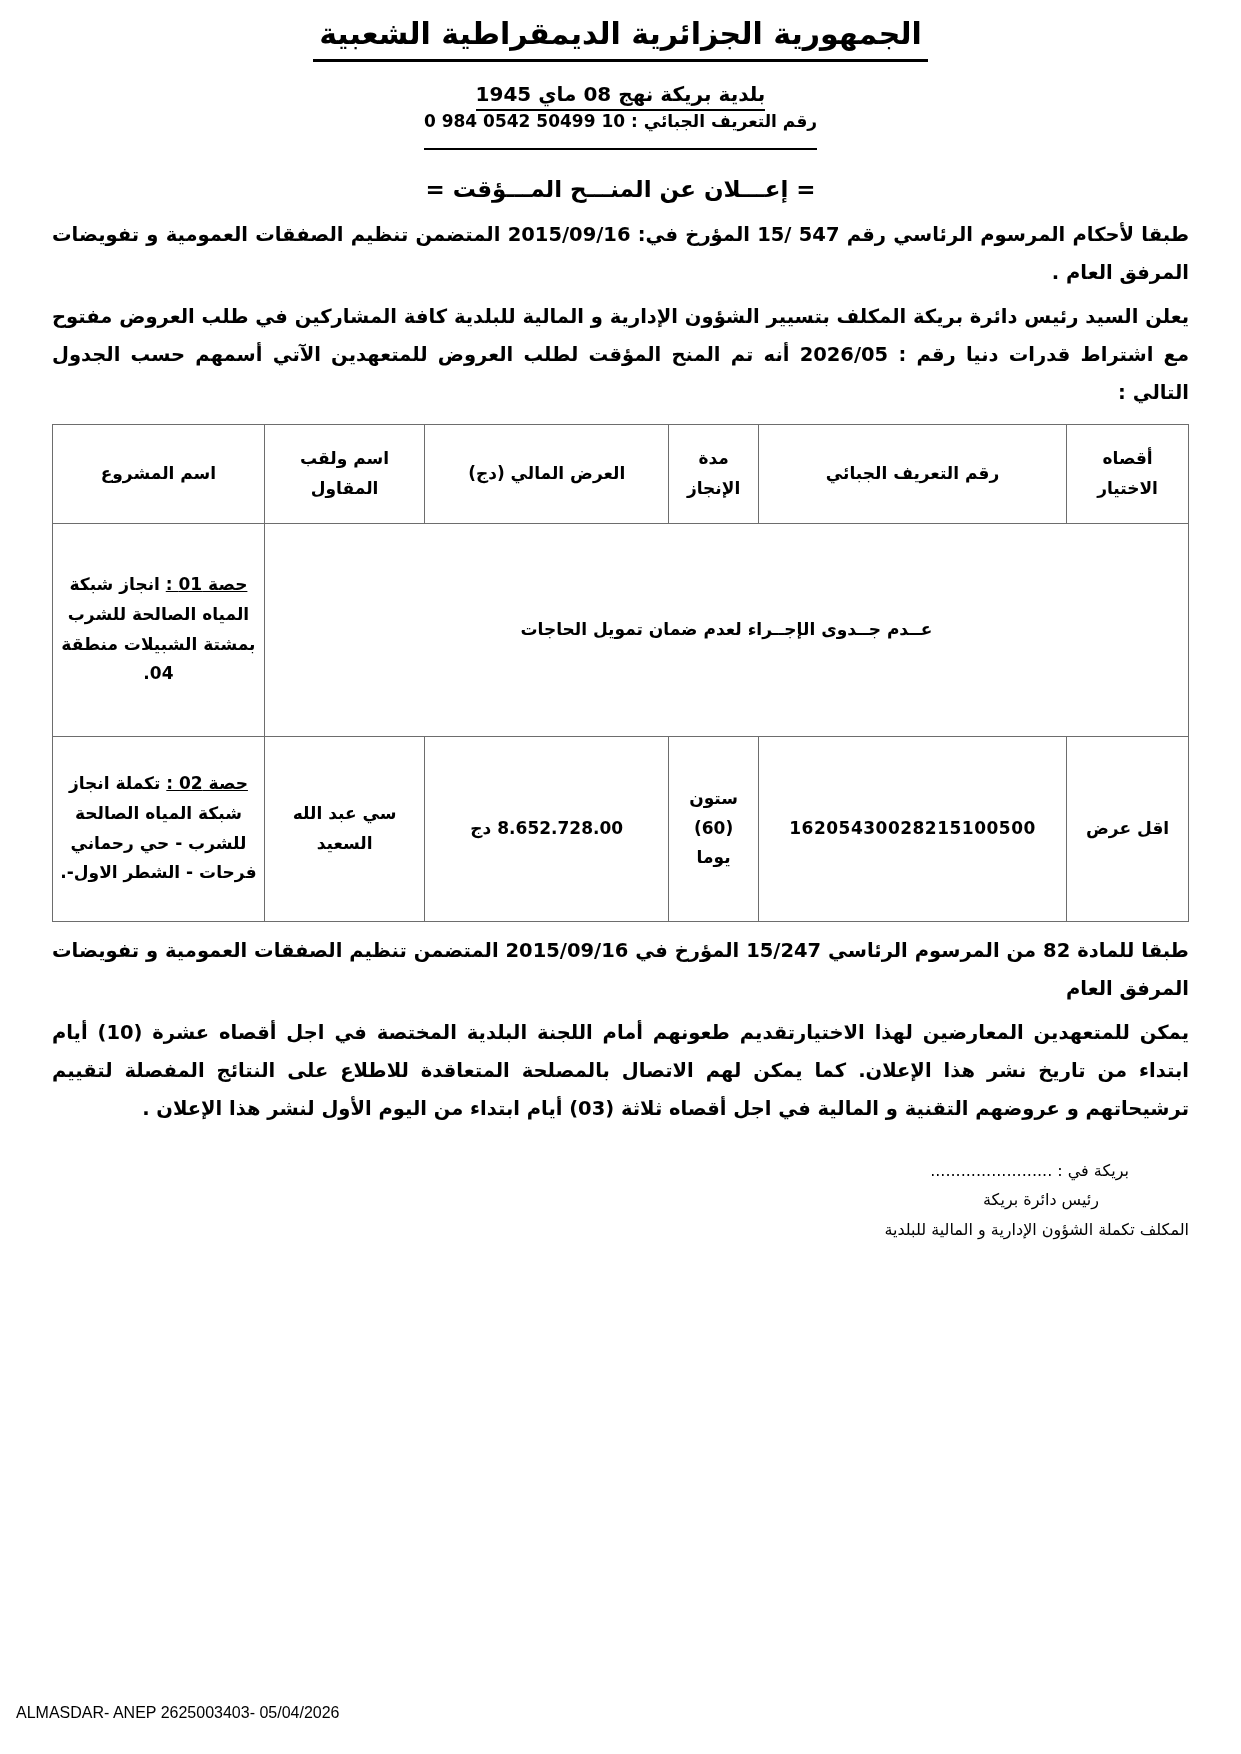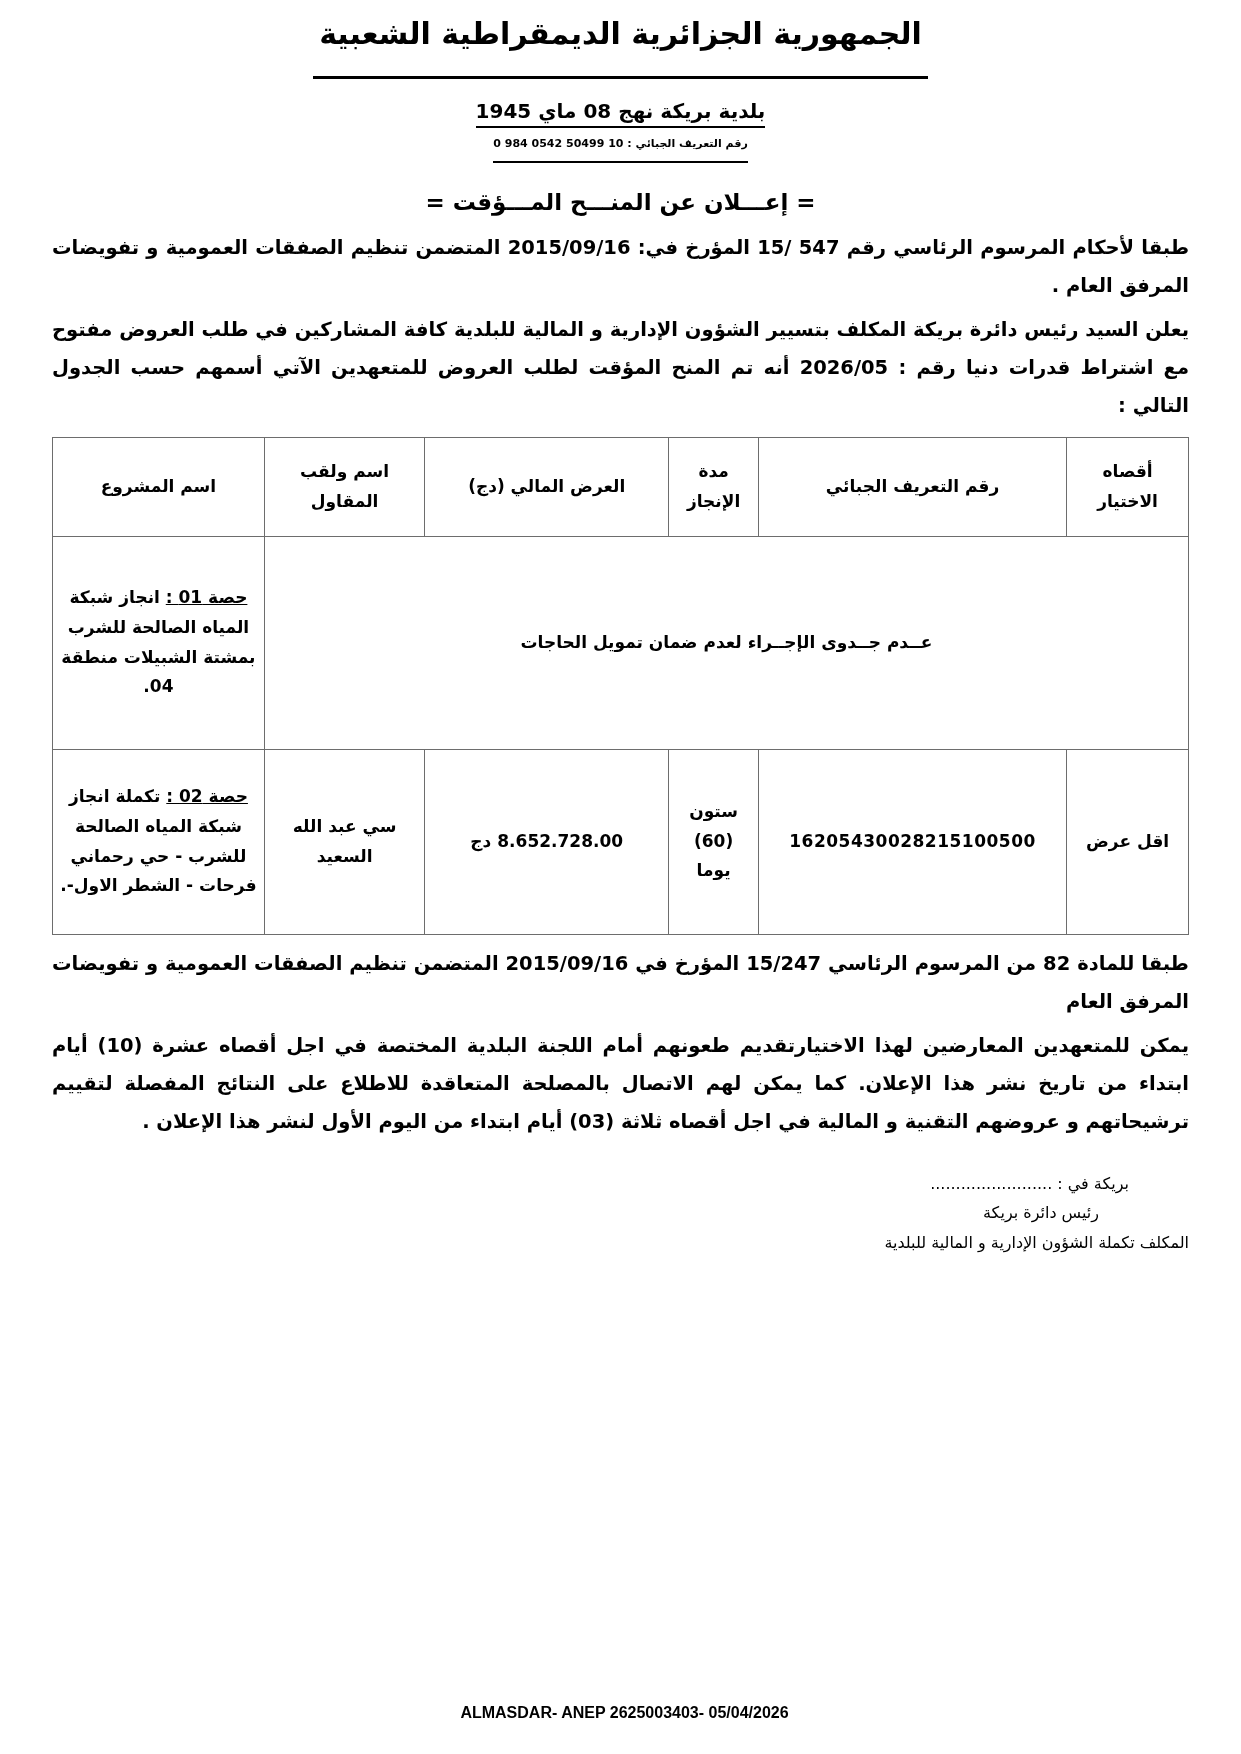--- a/index.html
+++ b/index.html
@@ -27,43 +27,43 @@
   .hdr {
     text-align: center;
   }
   .hdr-line1 {
     font-size: 30px;
     font-weight: bold;
     letter-spacing: 0.5px;
     line-height: 1.35;
     display: inline-block;
     border-bottom: 3px solid #000;
-    padding: 0 6px 21px 6px;
+    padding: 0 6px 4px 6px;
   }
   .hdr-line2 {
     font-size: 26px;
     font-weight: bold;
     margin-top: 14px;
     line-height: 1.4;
   }
   .hdr-line3 {
     font-size: 20px;
     font-weight: bold;
     margin-top: 20px;
     display: inline-block;
     border-bottom: 2px solid #000;
     padding-bottom: 3px;
   }
   .hdr-line4 {
-    font-size: 11px;
-    font-weight: bold;
-    margin-top: 9px;
+    font-size: 17px;
+    font-weight: bold;
+    margin-top: 0;
     display: inline-block;
     border-bottom: 2px solid #000;
-    padding-bottom: 11px;
+    padding-bottom: 17px;
   }
 
   
   .doc-title {
     text-align: center;
     font-size: 23px;
     font-weight: bold;
     letter-spacing: 1px;
     margin-top: 26px;
     margin-bottom: 14px;
@@ -136,26 +136,25 @@
     font-weight: normal;
     line-height: 1.85;
   }
   .sign-place { padding-right: 60px; }
   .sign-role1 { padding-right: 90px; }
   .sign-role2 { padding-right: 0; }
 
   
   .footer {
     position: absolute;
-    left: 8px;
+    left: 16px;
     right: 0;
     bottom: 32px;
-    text-align: center;
     font-size: 16px;
-    font-weight: bold;
+    font-weight: normal;
     direction: ltr;
     font-family: "Liberation Sans", sans-serif;
   }
 </style>
 </head>
 <body>
 
 <div class="page">
 
   <div class="hdr">

